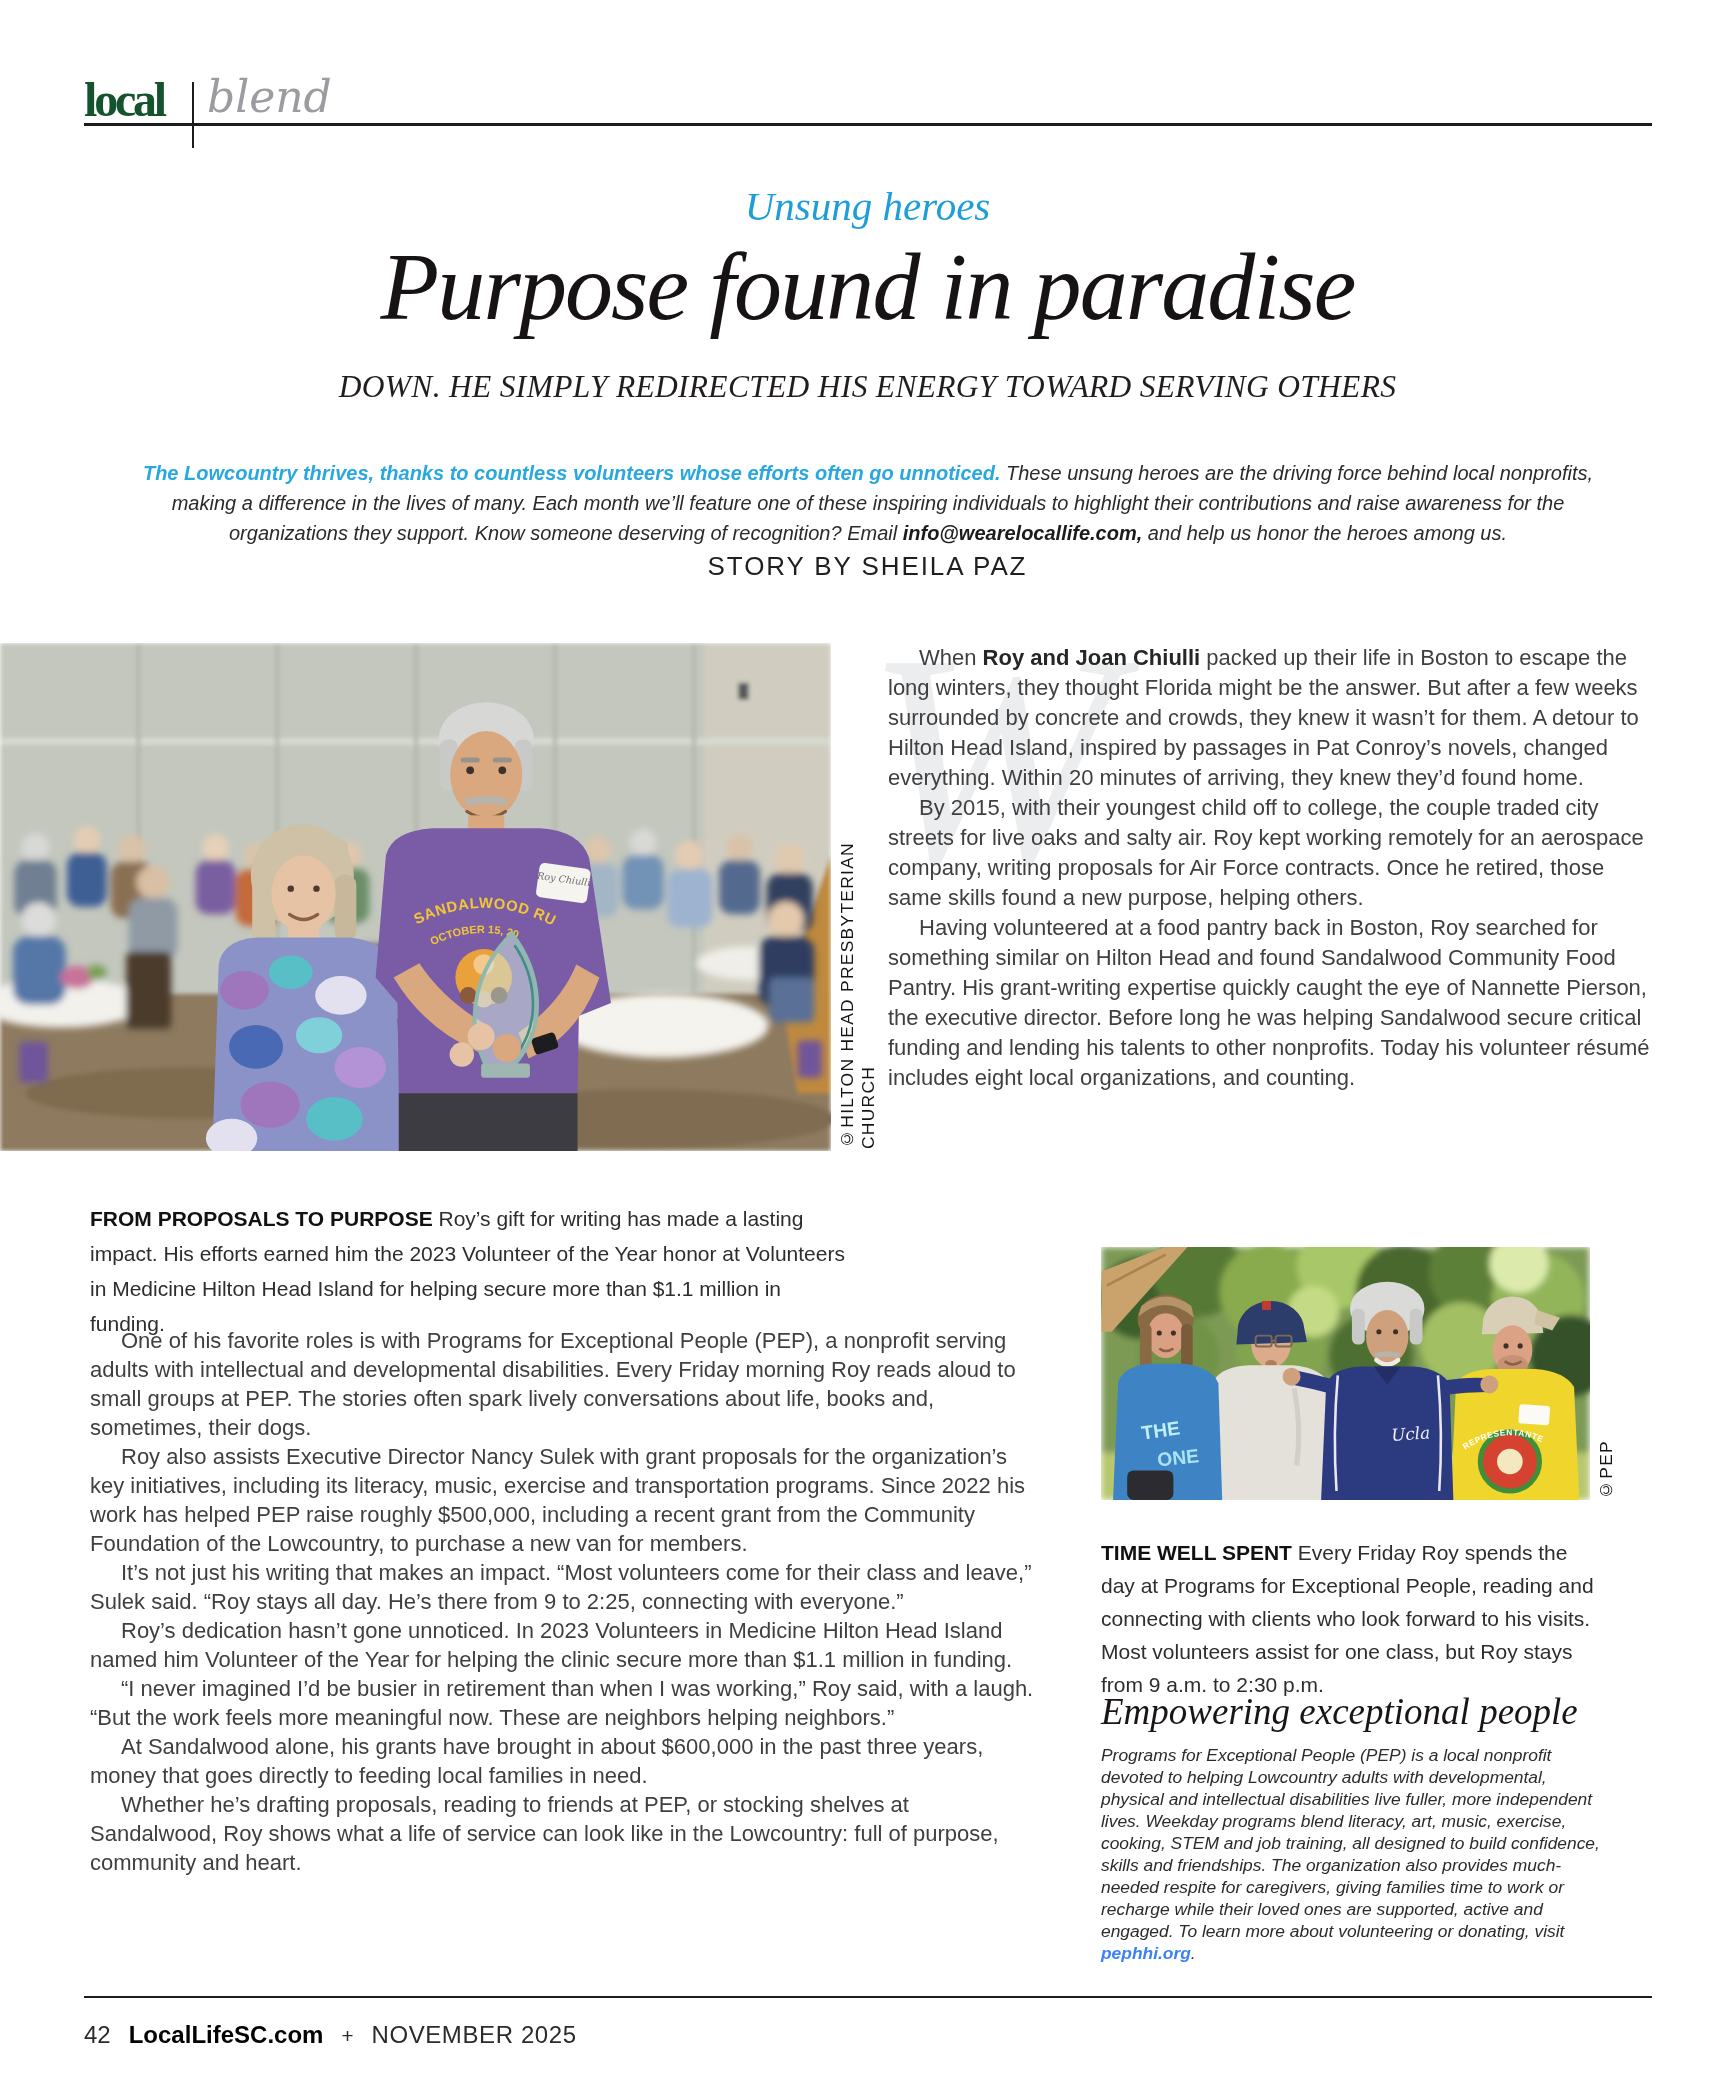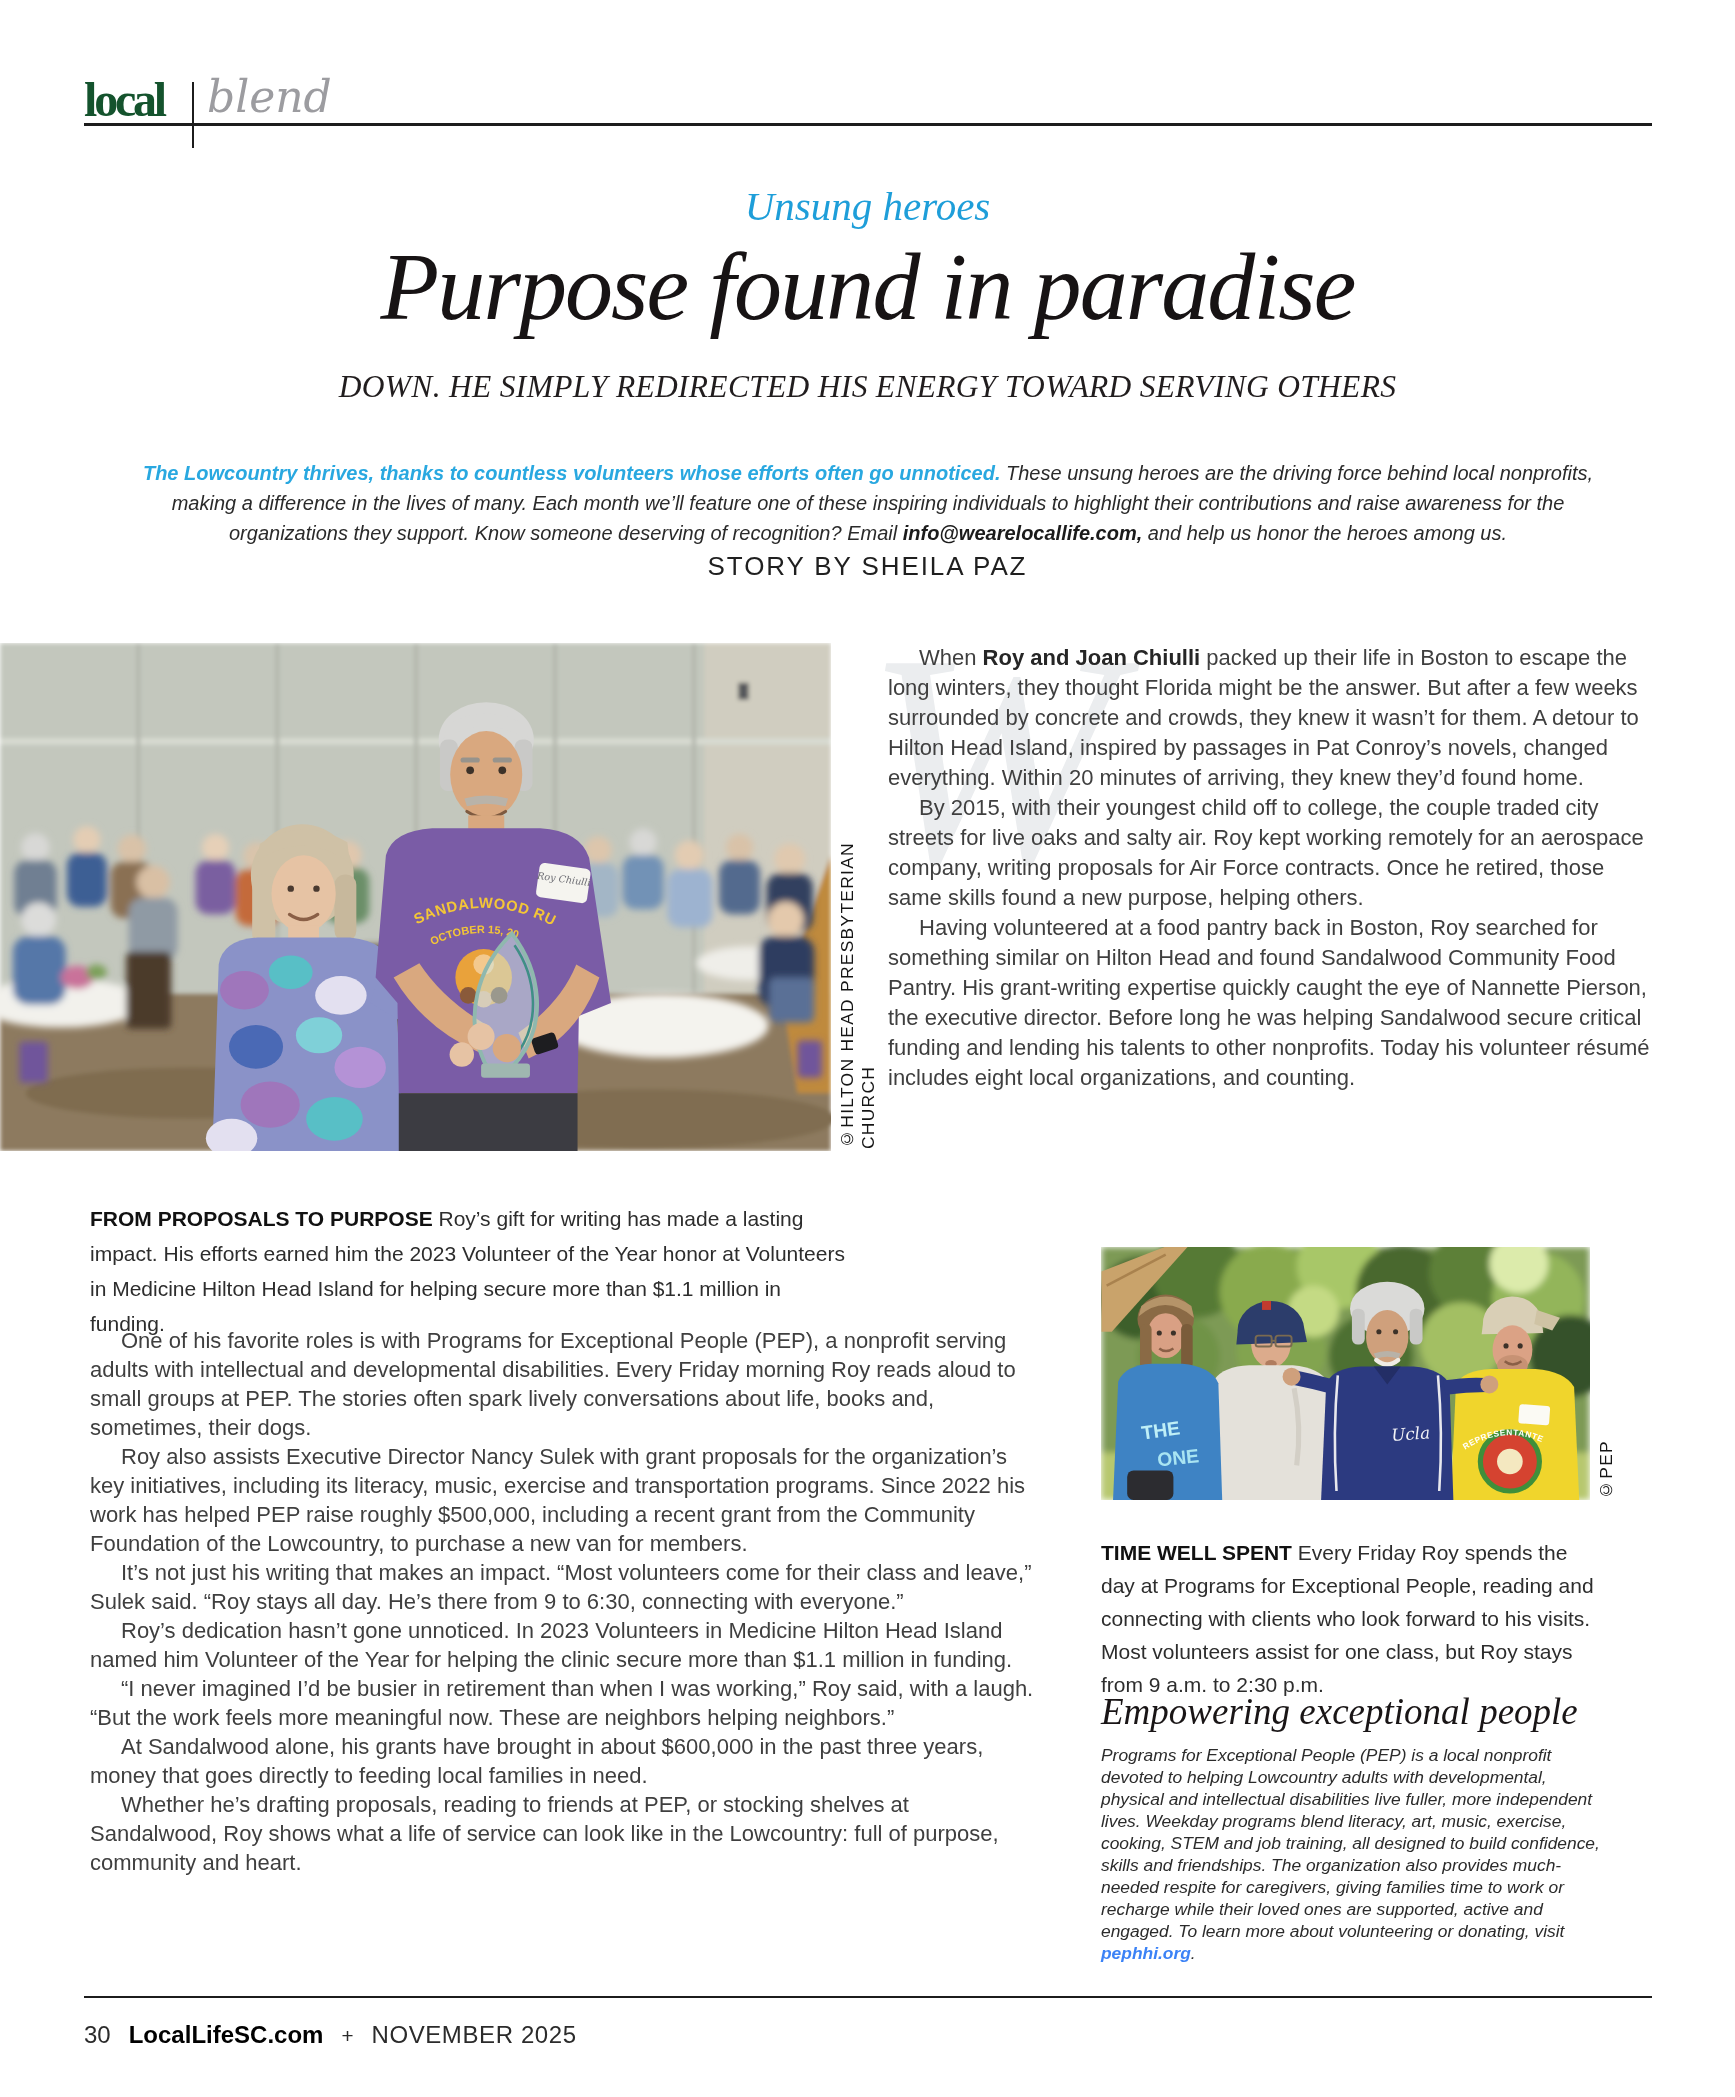--- a/index.html
+++ b/index.html
@@ -230,21 +230,21 @@
 
   <div class="abs bodycol col-right" style="left:888px;top:643px;width:763px;">
     <p class="p-first"><span>When </span><b>Roy and Joan Chiulli</b><span> packed up their life in Boston to escape the long winters, they thought Florida might be the answer. But after a few weeks surrounded by concrete and crowds, they knew it wasn’t for them. A detour to Hilton Head Island, inspired by passages in Pat Conroy’s novels, changed everything. Within 20 minutes of arriving, they knew they’d found home.</span></p>
     <p>By 2015, with their youngest child off to college, the couple traded city streets for live oaks and salty air. Roy kept working remotely for an aerospace company, writing proposals for Air Force contracts. Once he retired, those same skills found a new purpose, helping others.</p>
     <p>Having volunteered at a food pantry back in Boston, Roy searched for something similar on Hilton Head and found Sandalwood Community Food Pantry. His grant-writing expertise quickly caught the eye of Nannette Pierson, the executive director. Before long he was helping Sandalwood secure critical funding and lending his talents to other nonprofits. Today his volunteer résumé includes eight local organizations, and counting.</p>
   </div>
 
   <div class="abs bodycol col-left" style="left:90px;top:1326px;width:952px;">
     <p>One of his favorite roles is with Programs for Exceptional People (PEP), a nonprofit serving adults with intellectual and developmental disabilities. Every Friday morning Roy reads aloud to small groups at PEP. The stories often spark lively conversations about life, books and, sometimes, their dogs.</p>
     <p>Roy also assists Executive Director Nancy Sulek with grant proposals for the organization’s key initiatives, including its literacy, music, exercise and transportation programs. Since 2022 his work has helped PEP raise roughly $500,000, including a recent grant from the Community Foundation of the Lowcountry, to purchase a new van for members.</p>
-    <p>It’s not just his writing that makes an impact. “Most volunteers come for their class and leave,” Sulek said. “Roy stays all day. He’s there from 9 to 6:30, connecting with everyone.”</p>
+    <p>It’s not just his writing that makes an impact. “Most volunteers come for their class and leave,” Sulek said. “Roy stays all day. He’s there from 9 to 2:25, connecting with everyone.”</p>
     <p>Roy’s dedication hasn’t gone unnoticed. In 2023 Volunteers in Medicine Hilton Head Island named him Volunteer of the Year for helping the clinic secure more than $1.1 million in funding.</p>
     <p>“I never imagined I’d be busier in retirement than when I was working,” Roy said, with a laugh. “But the work feels more meaningful now. These are neighbors helping neighbors.”</p>
     <p>At Sandalwood alone, his grants have brought in about $600,000 in the past three years, money that goes directly to feeding local families in need.</p>
     <p>Whether he’s drafting proposals, reading to friends at PEP, or stocking shelves at Sandalwood, Roy shows what a life of service can look like in the Lowcountry: full of purpose, community and heart.</p>
   </div>
 
   <div class="abs" style="left:1101px;top:1247px;width:489px;height:253px;">
     <svg width="489" height="253" viewBox="0 0 760 394">
       <defs>
         <filter id="pb4" x="-20%" y="-20%" width="140%" height="140%">
@@ -350,20 +350,20 @@
     <b>TIME WELL SPENT</b><span> Every Friday Roy spends the day at Programs for Exceptional People, reading and connecting with clients who look forward to his visits. Most volunteers assist for one class, but Roy stays from 9 a.m. to 2:30 p.m.</span>
   </p>
 
   <div class="abs sidebar-h" style="left:1101px;top:1690px;">Empowering exceptional people</div>
   <p class="abs sidebar-b" style="left:1101px;top:1744px;width:508px;">
     <span>Programs for Exceptional People (PEP) is a local nonprofit devoted to helping Lowcountry adults with developmental, physical and intellectual disabilities live fuller, more independent lives. Weekday programs blend literacy, art, music, exercise, cooking, STEM and job training, all designed to build confidence, skills and friendships. The organization also provides much-needed respite for caregivers, giving families time to work or recharge while their loved ones are supported, active and engaged. To learn more about volunteering or donating, visit </span><span class="em">pephhi.org</span><span>.</span>
   </p>
 
   <div class="abs hrule" style="left:84px;top:1996px;width:1568px;height:1.9px;"></div>
   <div class="abs footer" style="left:84px;top:2021px;">
-    <span>30</span>
+    <span>42</span>
     <span class="site">LocalLifeSC.com</span>
     <span class="plus">+</span>
     <span class="issue">NOVEMBER 2025</span>
   </div>
 
 </div>
 
 
 </body></html>

